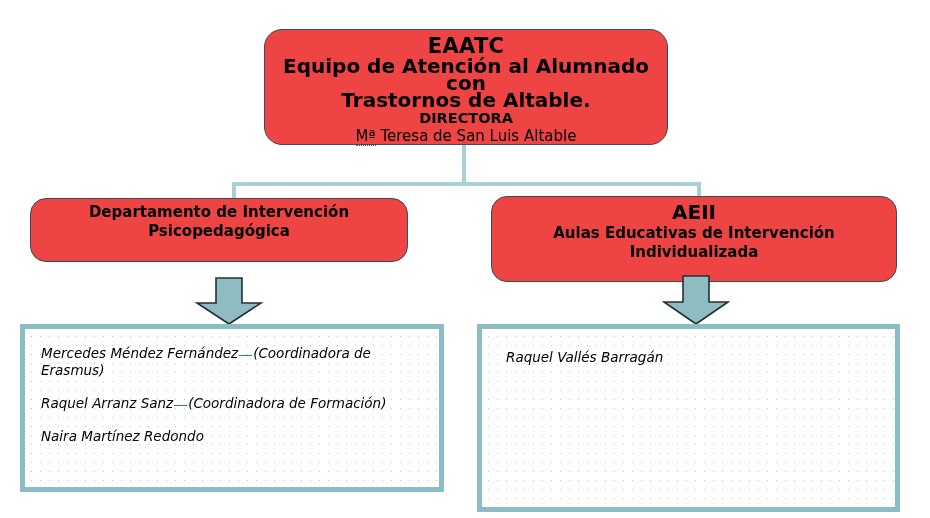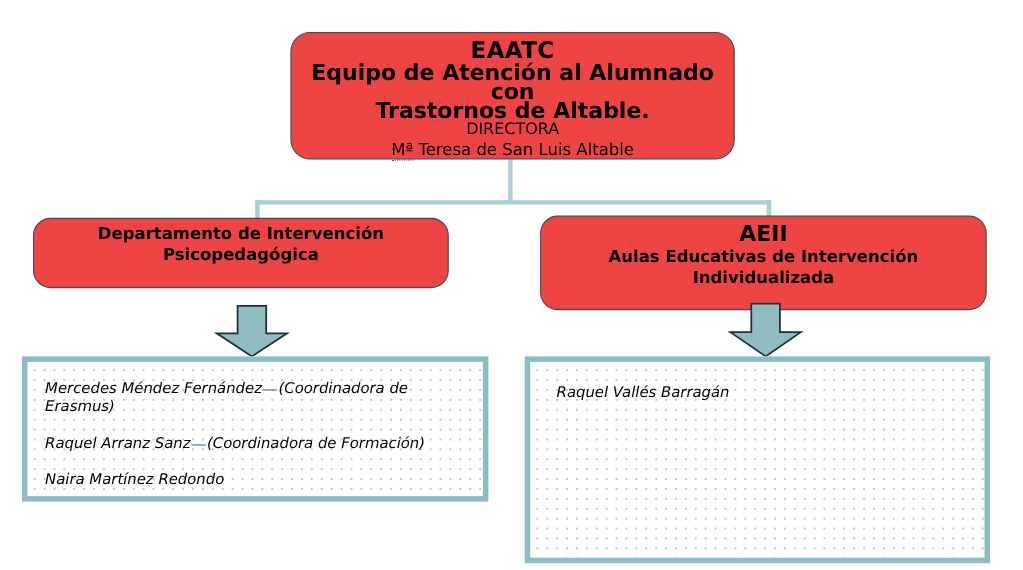--- a/index.html
+++ b/index.html
@@ -67,21 +67,21 @@
   }
   .title-sub {
     font-weight: bold;
     font-size: 20px;
     line-height: 17px;
   }
   .role-label {
     font-size: 14.5px;
     line-height: 18px;
     font-family: "DejaVu Sans", sans-serif;
-    font-weight: normal;
+    font-weight: bold;
   }
   .person-name {
     font-size: 15px;
     line-height: 19px;
     font-family: "DejaVu Sans", sans-serif;
   }
   .name-prefix {
     border-bottom: 1.5px dotted #44546a;
     padding-bottom: 0px;
   }
@@ -153,21 +153,21 @@
     background-image:
       radial-gradient(#c7c7c7 0.8px, transparent 0.9px);
     background-size: 9px 9px;
     background-position: 2px 3px;
     padding: 14px 16px 10px 16px;
   }
   #panel-dept {
     left: 20px;
     top: 324px;
     width: 424px;
-    height: 132px;
+    height: 168px;
   }
   #panel-aeii {
     left: 477px;
     top: 324px;
     width: 423px;
     height: 188px;
   }
 
   .list-entry {
     font-style: italic;

